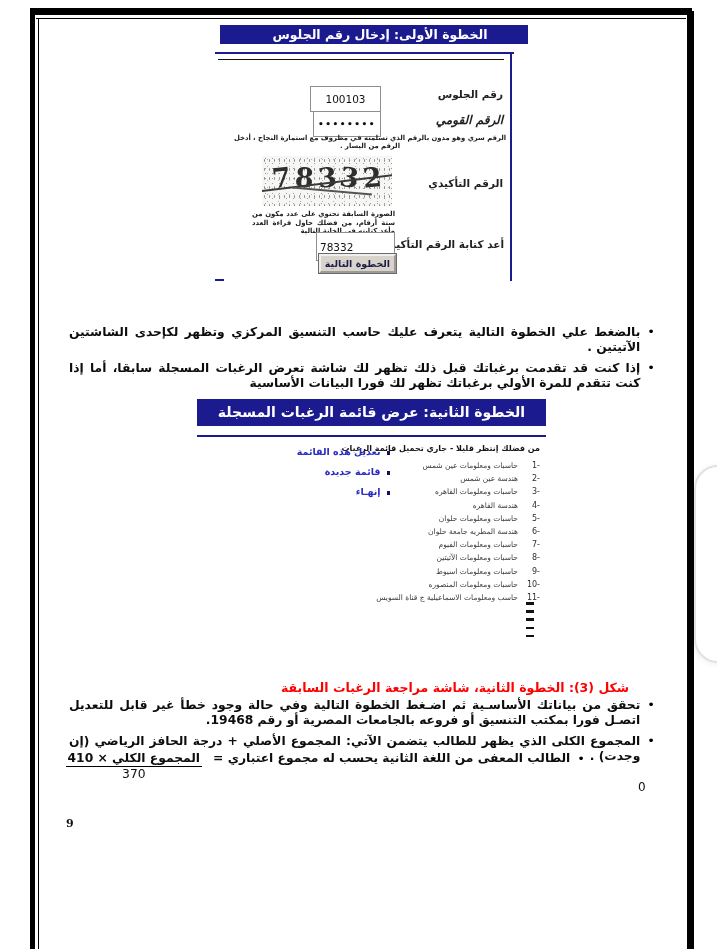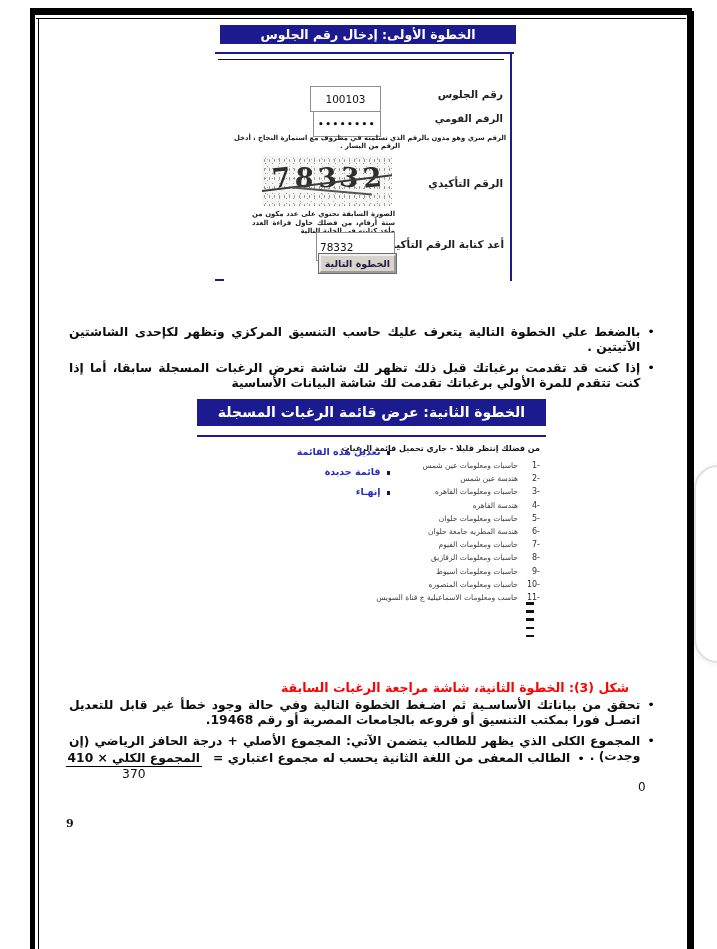--- a/index.html
+++ b/index.html
@@ -62,31 +62,31 @@
 <body>
 
 <div id="canvas">
 
   <div class="abs frame" style="left:30px;top:8px;width:662px;height:7px;"></div>
   <div class="abs frame" style="left:36px;top:17.5px;width:650px;height:1.6px;"></div>
   <div class="abs frame" style="left:30px;top:8px;width:4.5px;height:941px;"></div>
   <div class="abs frame" style="left:37.5px;top:17.5px;width:1.6px;height:931px;"></div>
   <div class="abs frame" style="left:687px;top:11px;width:7px;height:938px;"></div>
 
-  <div class="abs navy-bar" style="left:220px;top:25px;width:296px;height:19px;line-height:19px;font-size:12.5px;">الخطوة الأولى: إدخال رقم الجلوس</div>
+  <div class="abs navy-bar" style="left:220px;top:25px;width:296px;height:19px;line-height:19px;font-size:12.5px;padding-left:12px;">الخطوة الأولى: إدخال رقم الجلوس</div>
 
   <div class="abs navy-line" style="left:215px;top:51.5px;width:299px;height:2.5px;"></div>
   <div class="abs black-line" style="left:218px;top:58.5px;width:286px;height:1.8px;"></div>
   <div class="abs navy-line" style="left:509.5px;top:51.5px;width:2.5px;height:229px;"></div>
   <div class="abs navy-line" style="left:215px;top:278.5px;width:9px;height:2.5px;"></div>
 
   <div class="abs form-label" style="right:214px;top:88px;">رقم الجلوس</div>
   <input class="box" style="left: 310px; top: 86px; width: 71px; height: 16px; text-align: center;" value="100103">
 
-  <div class="abs form-label" style="right:214px;top:113px;font-size:10px;">الرقم القومي</div>
+  <div class="abs form-label" style="right:214px;top:113px;font-size:12px;font-style:italic;">الرقم القومي</div>
   <input class="box" style="left: 313px; top: 111px; width: 68px; height: 16px; text-align: center; font-size: 9px; letter-spacing: 1.5px; font-weight: bold;" value="••••••••">
 
   <div class="abs tiny-note" style="left:224px;top:134px;width:292px;text-align:center;">الرقم سري وهو مدون بالرقم الذي تسلمته في مظروف مع استمارة النجاح ، أدخل الرقم من اليسار .</div>
 
   <div class="abs form-label" style="right:214px;top:177px;">الرقم التأكيدي</div>
   <div class="abs captcha" style="left:262px;top:156px;width:130px;height:50px;">
     <div class="digits" id="captcha-digits"><span style="transform: rotate(-6deg);">7</span><span style="transform: rotate(5deg);">8</span><span style="transform: rotate(-3deg);">3</span><span style="transform: rotate(8deg);">3</span><span style="transform: rotate(-5deg);">2</span></div>
     <div class="strike"></div>
     <div class="strike2"></div>
   </div>
@@ -100,21 +100,21 @@
 
   <div class="abs" style="right:62px;top:325px;width:586px;">
 
       <div class="bullet-row" style="margin-bottom:7px;">
         <span class="dot">•</span>
         <span class="txt">بالضغط علي الخطوة التالية يتعرف عليك حاسب التنسيق المركزي وتظهر لكإحدى الشاشتين الآتيتين .</span>
       </div>
 
       <div class="bullet-row" style="margin-bottom:7px;">
         <span class="dot">•</span>
-        <span class="txt">إذا كنت قد تقدمت برغباتك قبل ذلك تظهر لك شاشة تعرض الرغبات المسجلة سابقا، أما إذا كنت تتقدم للمرة الأولي برغباتك تقدمت لك شاشة البيانات الأساسية</span>
+        <span class="txt">إذا كنت قد تقدمت برغباتك قبل ذلك تظهر لك شاشة تعرض الرغبات المسجلة سابقا، أما إذا كنت تتقدم للمرة الأولي برغباتك تظهر لك فورا البيانات الأساسية</span>
       </div>
     </div>
 
   <div class="abs navy-bar" style="left:197px;top:399px;width:349px;height:27px;line-height:27px;font-size:14px;">الخطوة الثانية: عرض قائمة الرغبات المسجلة سابقاً</div>
   <div class="abs navy-line" style="left:197px;top:434.5px;width:349px;height:2.6px;"></div>
 
   <div class="abs list-header" style="right:177px;top:444px;">من فضلك إنتظر قليلا - جاري تحميل قائمة الرغبات</div>
 
   <div class="abs" style="right:177px;top:459px;">
 
@@ -148,21 +148,21 @@
         <span class="lbl">هندسة المطريه جامعة حلوان</span>
       </div>
 
       <div class="choice">
         <span class="num">7-</span>
         <span class="lbl">حاسبات ومعلومات الفيوم</span>
       </div>
 
       <div class="choice">
         <span class="num">8-</span>
-        <span class="lbl">حاسبات ومعلومات الزقازيق</span>
+        <span class="lbl">حاسبات ومعلومات الآتيتين</span>
       </div>
 
       <div class="choice">
         <span class="num">9-</span>
         <span class="lbl">حاسبات ومعلومات اسيوط</span>
       </div>
 
       <div class="choice">
         <span class="num">10-</span>
         <span class="lbl">حاسبات ومعلومات المنصوره</span>

